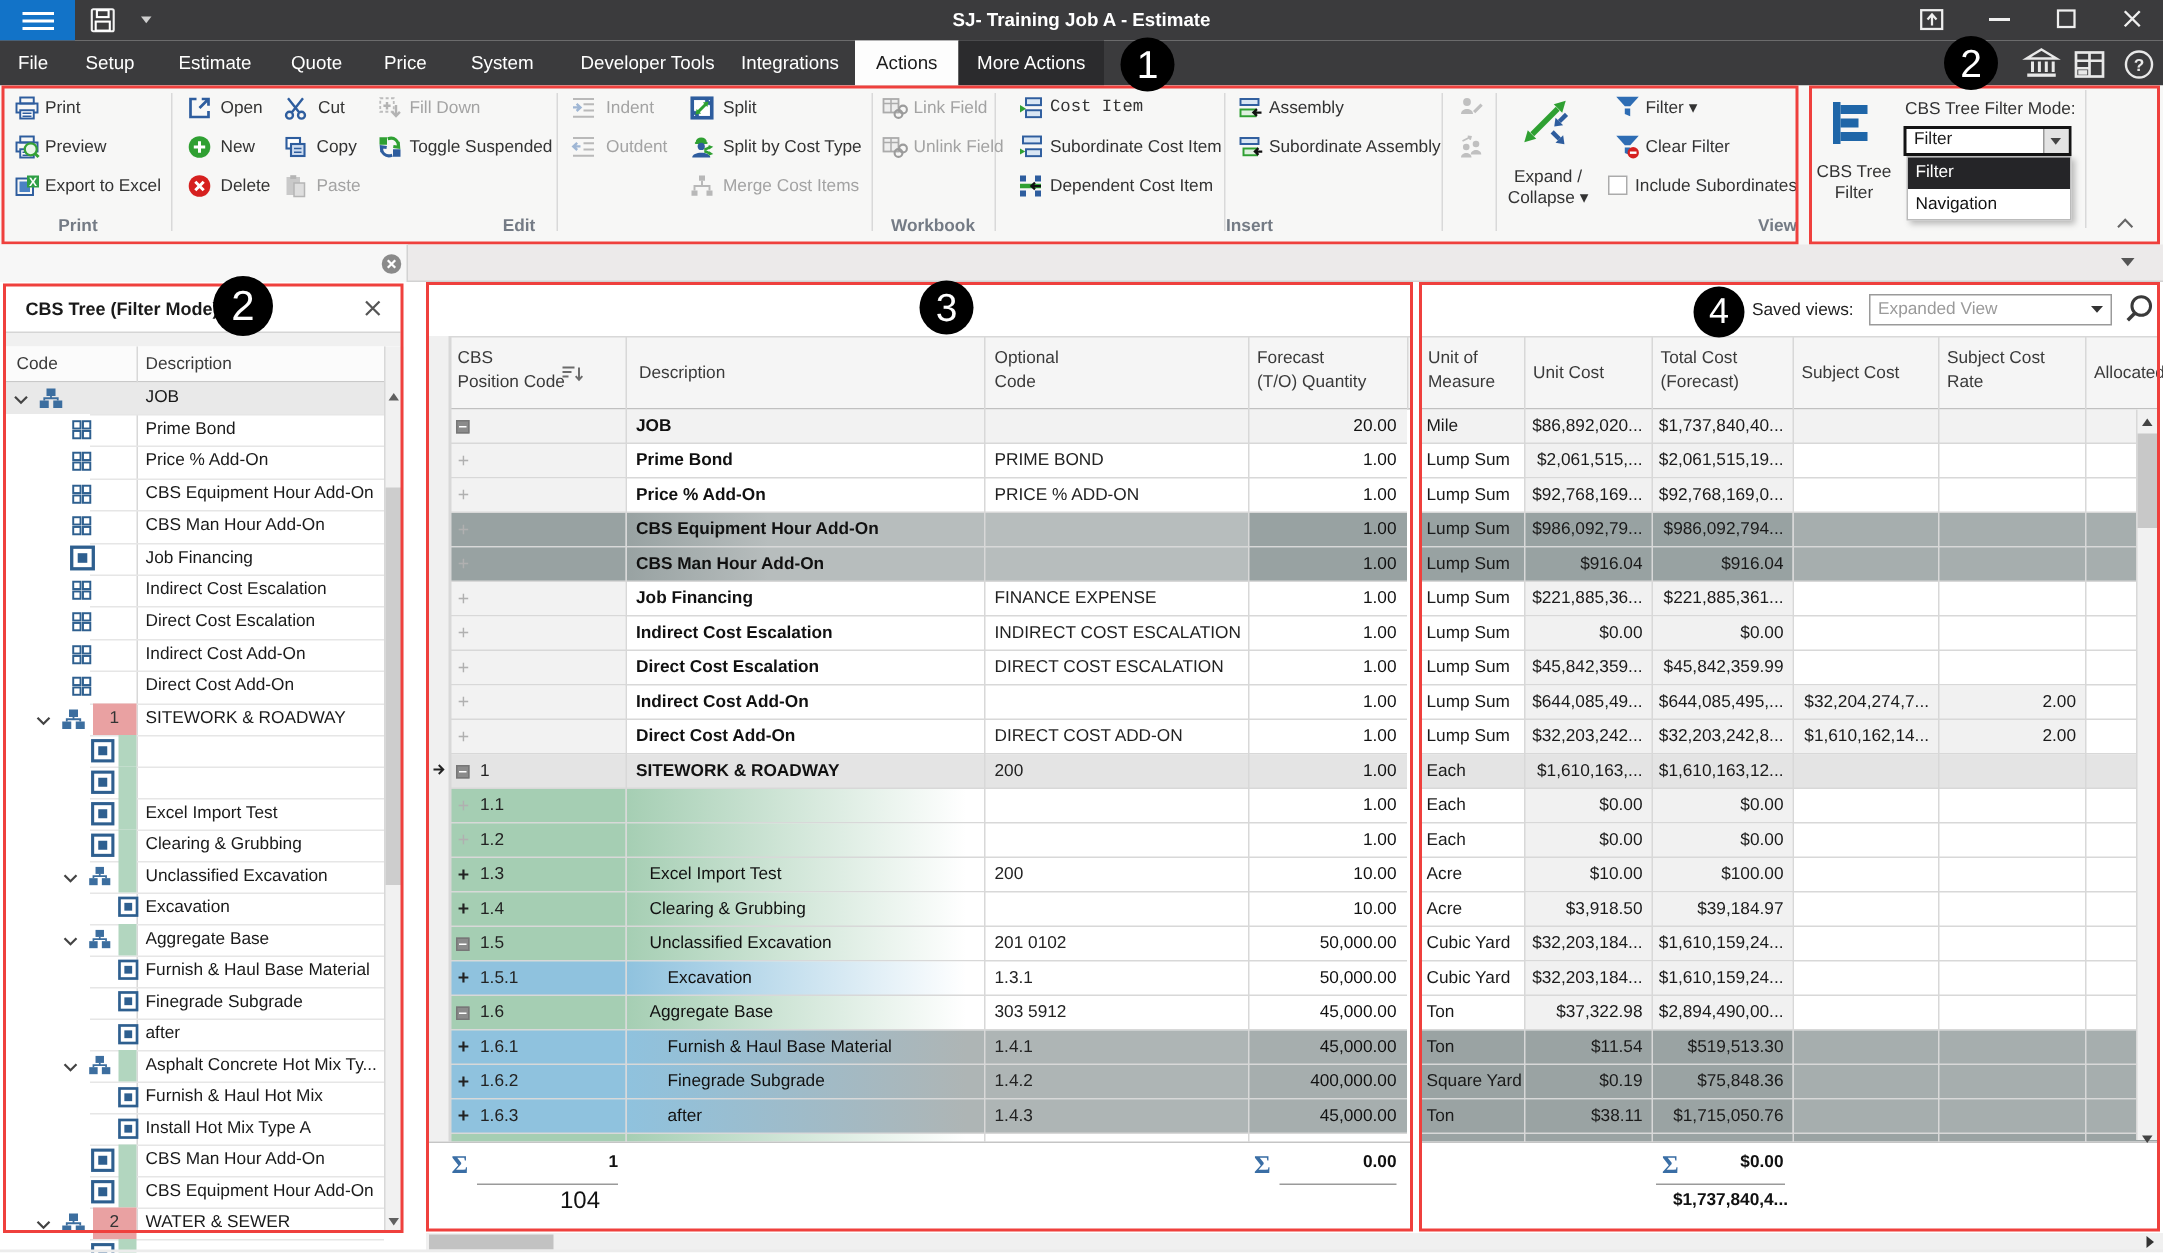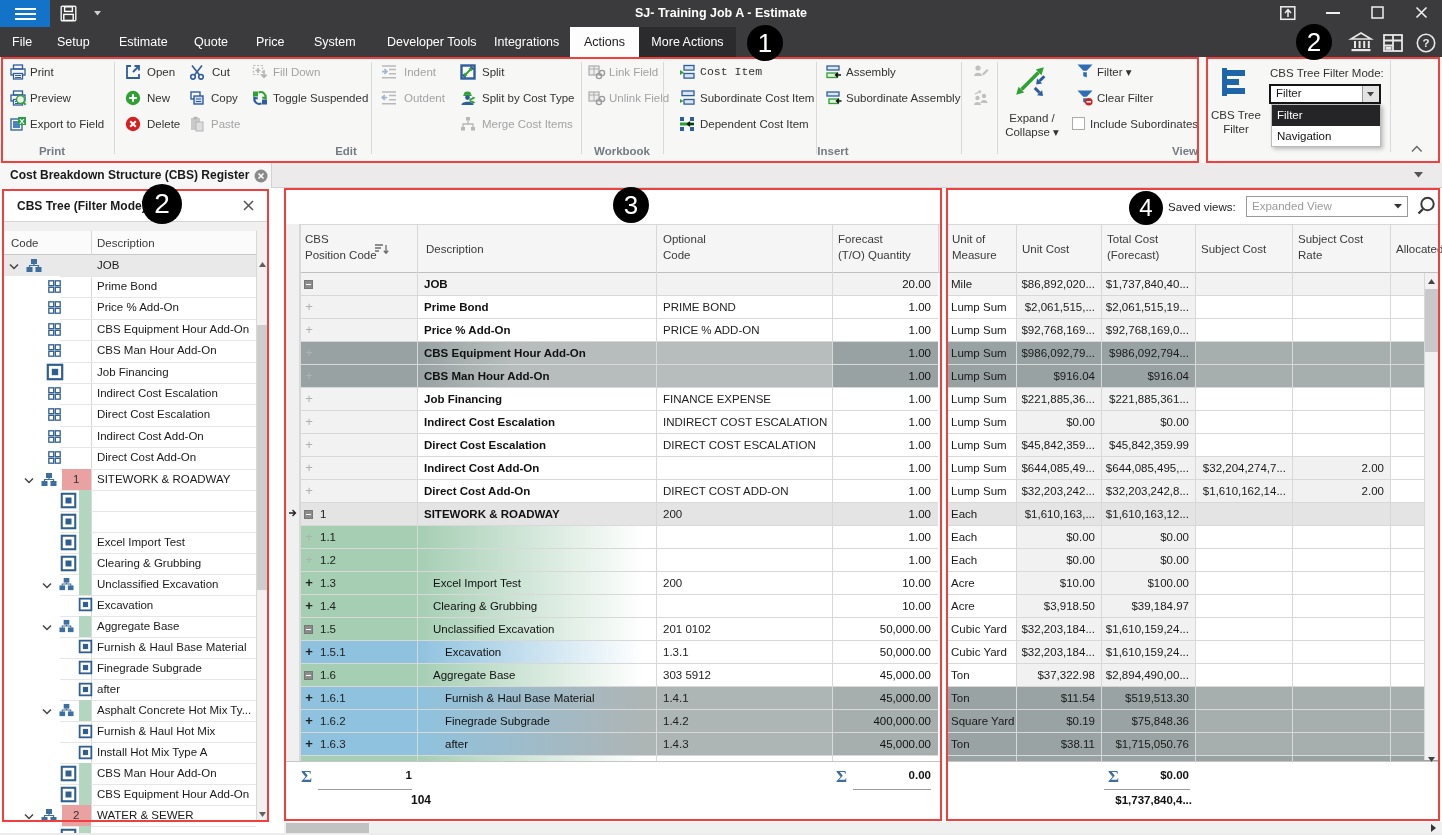--- a/index.html
+++ b/index.html
@@ -99,21 +99,21 @@
       <circle cx="10.5" cy="9.5" r="4" fill="#eaf5ea" stroke="#35a135" stroke-width="1.5"></circle>
       <line x1="13.3" y1="12.3" x2="15.7" y2="14.7" stroke="#35a135" stroke-width="2"></line>
     </svg>
 <div class="btxt t" style="left:30px;top:88px;height:20px;line-height:20px;">Preview</div>
 <svg style="left:10px;top:116px" width="16" height="16" viewBox="0 0 16 16">
       <rect x="1" y="3" width="11" height="11" fill="none" stroke="#2e5d9e" stroke-width="1.3"></rect>
       <rect x="3" y="5" width="7" height="7" fill="#4a82c4"></rect>
       <rect x="8" y="1" width="8" height="8" fill="#2e9e44"></rect>
       <text x="12" y="8" text-anchor="middle" font-size="8" font-weight="bold" fill="#fff" font-family="Liberation Sans">X</text>
     </svg>
-<div class="btxt t" style="left:30px;top:114px;height:20px;line-height:20px;">Export to Field</div>
+<div class="btxt t" style="left:30px;top:114px;height:20px;line-height:20px;">Export to Excel</div>
 <svg style="left:125px;top:64px" width="16" height="16" viewBox="0 0 16 16">
       <path d="M6 2 H2 V14 H14 V10" fill="none" stroke="#2e5d9e" stroke-width="1.8"></path>
       <path d="M8 8 L14 2 M9.5 2 H14 V6.5" fill="none" stroke="#2e5d9e" stroke-width="1.8"></path>
     </svg>
 <div class="btxt t" style="left:147px;top:62px;height:20px;line-height:20px;">Open</div>
 <svg style="left:125px;top:90px" width="16" height="16" viewBox="0 0 16 16">
       <circle cx="8" cy="8" r="7.2" fill="#2fa032"></circle>
       <path d="M8 4.2 V11.8 M4.2 8 H11.8" stroke="#fff" stroke-width="2"></path>
     </svg>
 <div class="btxt t" style="left:147px;top:88px;height:20px;line-height:20px;">New</div>
@@ -293,21 +293,20 @@
 <div style="left:1271px;top:104px;width:110px;height:43px;background:#fff;border:1px solid #bbb;box-shadow:2px 2px 4px rgba(0,0,0,.25);"></div>
 <div style="left:1272px;top:105px;width:108px;height:21px;background:#252528;color:#fff;line-height:21px;padding-left:5px;font-size:11.5px;">Filter</div>
 <div style="left:1272px;top:126px;width:108px;height:20px;background:#fff;color:#111;line-height:20px;padding-left:5px;font-size:11.5px;">Navigation</div>
 <svg style="left:1411px;top:145px" width="12" height="8">
       <path d="M1 6.5 L5.8 1.5 L10.6 6.5" stroke="#666" stroke-width="1.4" fill="none"></path>
     </svg>
 <div class="redbox" style="left:1px;top:57px;width:1198px;height:106px;"></div>
 <div class="redbox" style="left:1206px;top:57px;width:234px;height:106px;"></div>
 <div style="left:0px;top:163px;width:1442px;height:25px;background:#eceaea;border-bottom:1px solid #d2d2d2;"></div>
 <div style="left:0px;top:163px;width:272px;height:25px;background:#f7f7f7;border-right:1px solid #d2d2d2;"></div>
-<div class="t" style="left:10px;top:163px;height:25px;line-height:25px;font-weight:bold;font-size:12px;color:#1a1a1a;">Cost Breakdown Structure (CBS) Register</div>
 <svg style="left:254px;top:169px" width="14" height="14">
       <circle cx="7" cy="7" r="6.5" fill="#8a8a8a"></circle>
 <path d="M4.5 4.5 L9.5 9.5 M9.5 4.5 L4.5 9.5" stroke="#fff" stroke-width="1.5"></path>
     </svg>
 <svg style="left:1414px;top:172px" width="10" height="7">
       <polygon points="0,0 9,0 4.5,5.5" fill="#555"></polygon>
     </svg>
 <div style="left:2px;top:189px;width:267px;height:633px;background:#fff;"></div>
 <div class="t" style="left:17px;top:196px;width:200px;height:20px;line-height:20px;font-weight:bold;font-size:12px;color:#1a1a1a;">CBS Tree (Filter Mode)</div>
 <svg style="left:242px;top:199px" width="13" height="13">
@@ -728,21 +727,21 @@
 <div style="left:938px;top:224px;width:1px;height:49px;background:#d8d8d8;"></div>
 <svg style="left:288px;top:508px" width="9" height="10">
       <path d="M1 5 H7 M4.5 2 L7.5 5 L4.5 8" stroke="#222" stroke-width="1.3" fill="none"></path>
     </svg>
 <div style="left:286px;top:760.5px;width:654px;height:58px;background:#fff;border-top:1px solid #c5c5c5;"></div>
 <svg style="left:301px;top:767px" width="15" height="17" viewBox="0 0 15 17">
       <text x="0" y="15" font-size="17" font-weight="bold" fill="#3a6ea5" font-family="Liberation Serif">Σ</text>
     </svg>
 <div class="cell num" style="left:330px;top:767px;width:82px;height:17px;line-height:17px;font-weight:bold;font-size:11.5px;color:#111;">1</div>
 <div style="left:318px;top:789px;width:94px;height:1px;background:#9a9a9a;"></div>
-<div class="cell num" style="left:346px;top:792px;width:85px;height:17px;line-height:17px;font-weight:bold;font-size:12px;color:#111;">104</div>
+<div class="cell num" style="left:315px;top:792px;width:85px;height:17px;line-height:17px;font-weight:normal;font-size:16px;color:#111;">104</div>
 <svg style="left:836px;top:767px" width="15" height="17" viewBox="0 0 15 17">
       <text x="0" y="15" font-size="17" font-weight="bold" fill="#3a6ea5" font-family="Liberation Serif">Σ</text>
     </svg>
 <div class="cell num" style="left:855px;top:767px;width:76px;height:17px;line-height:17px;font-weight:bold;font-size:11.5px;color:#111;">0.00</div>
 <div style="left:853px;top:789px;width:78px;height:1px;background:#9a9a9a;"></div>
 <div class="redbox" style="left:284px;top:188px;width:658px;height:633px;"></div>
 <div style="left:946px;top:188px;width:494px;height:633px;background:#fff;"></div>
 <div class="t" style="left:1168px;top:190px;width:74px;height:34px;line-height:34px;font-size:11.5px;color:#222;">Saved views:</div>
 <div style="left:1246px;top:196px;width:162px;height:21px;background:#fff;border:1px solid #9a9a9a;"></div>
 <div class="t" style="left:1252px;top:196px;width:120px;height:21px;line-height:20px;font-size:11.5px;color:#9a9a9a;">Expanded View</div>

